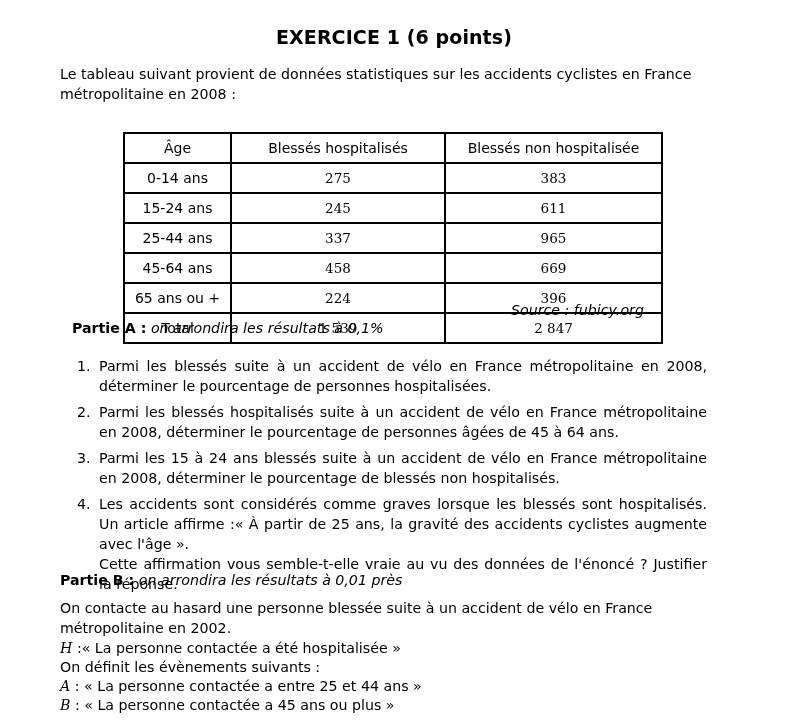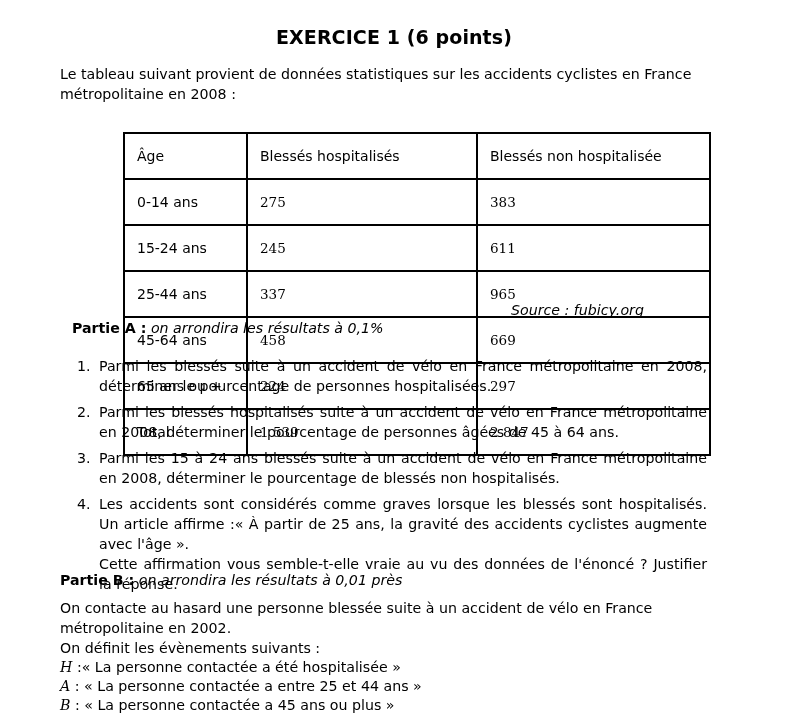--- a/index.html
+++ b/index.html
@@ -3,21 +3,21 @@
 <meta charset="utf-8">
 <style>
   html, body { margin: 0; padding: 0; background: #ffffff; }
   body { width: 788px; height: 722px; position: relative; overflow: hidden;
          font-family: "DejaVu Sans", "Liberation Sans", sans-serif; color: #000; }
   .abs { position: absolute; }
   .title { left: 0; width: 788px; top: 26px; text-align: center; font-weight: bold; font-size: 19px; letter-spacing: 0.1px; }
   .para { font-size: 14.2px; line-height: 20px; }
   .intro { left: 60px; top: 64px; width: 650px; }
   table.data { position: absolute; left: 123px; top: 132px; border-collapse: collapse; font-size: 14px; }
-  table.data td { border: 2px solid #000; height: 20px; padding: 12px; text-align: left; line-height: 20px; }
+  table.data td { border: 2px solid #000; height: 20px; padding: 4px; text-align: center; line-height: 20px; }
   table.data td.c0 { width: 97px; font-family: "DejaVu Sans", sans-serif; }
   table.data td.c1 { width: 204px; }
   table.data td.c2 { width: 207px; }
   table.data .num { font-family: "DejaVu Serif", "Liberation Serif", serif; font-size: 13.5px; }
   .source { left: 511px; top: 302px; font-style: italic; font-size: 14.2px; }
   .part-heading { font-size: 14.2px; }
   .part-heading b { font-weight: bold; }
   .part-heading i { font-style: italic; }
   .partA { left: 72px; top: 320px; }
   ol.questions { position: absolute; left: 77px; top: 356px; width: 630px; margin: 0; padding: 0; list-style: none; font-size: 14.2px; line-height: 20px; }
@@ -59,21 +59,21 @@
     <td class="c2 num">965</td>
   </tr>
   <tr>
     <td class="c0">45-64 ans</td>
     <td class="c1 num">458</td>
     <td class="c2 num">669</td>
   </tr>
   <tr>
     <td class="c0">65 ans ou +</td>
     <td class="c1 num">224</td>
-    <td class="c2 num">297</td>
+    <td class="c2 num">396</td>
   </tr>
   <tr>
     <td class="c0">Total</td>
     <td class="c1 num">1 539</td>
     <td class="c2 num">2 847</td>
   </tr>
 </tbody>
   </table>
 
 <div class="abs source">Source : fubicy.org</div>
@@ -104,17 +104,17 @@
 </ol>
 
 <div class="abs part-heading partB">
   <b>Partie B :</b>
   <i>on arrondira les résultats à 0,01 près</i>
 </div>
 
 <div class="abs para bintro">On contacte au hasard une personne blessée suite à un accident de vélo en France métropolitaine en 2002.</div>
 
 <div class="abs events">
+  <div><span class="var">H</span><span> :« La personne contactée a été hospitalisée »</span></div>
   <div>On définit les évènements suivants :</div>
-  <div><span class="var">H</span><span> :« La personne contactée a été hospitalisée »</span></div>
   <div><span class="var">A</span><span> : « La personne contactée a entre 25 et 44 ans »</span></div>
   <div><span class="var">B</span><span> : « La personne contactée a 45 ans ou plus »</span></div>
 </div>
 
 </body></html>

